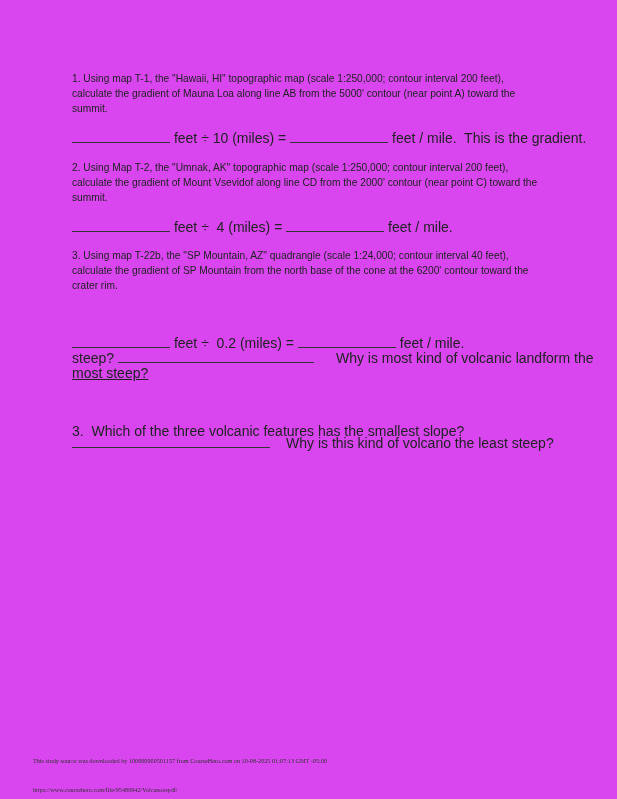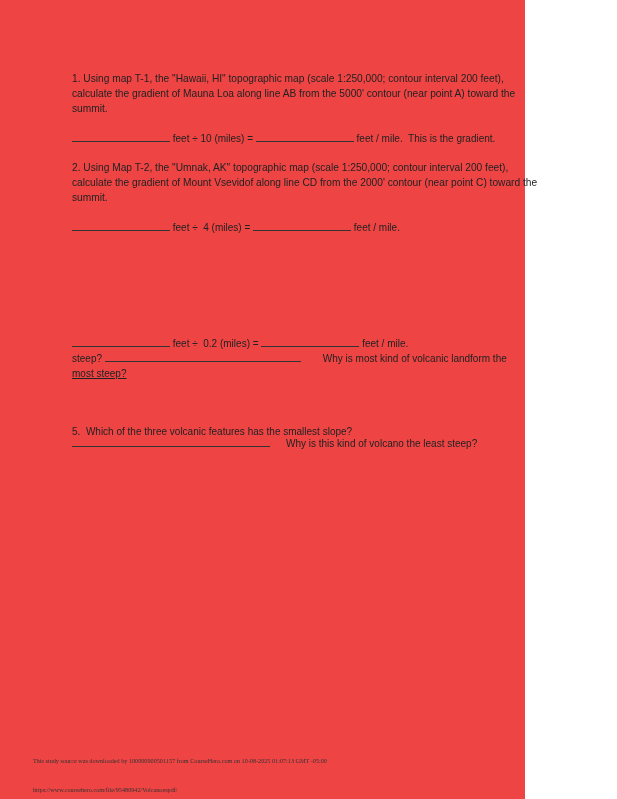--- a/index.html
+++ b/index.html
@@ -1,36 +1,37 @@
 <!DOCTYPE html>
 <html><head>
   <meta charset="utf-8">
   <style>
     html, body { margin: 0; padding: 0; background: #ffffff; }
     body { width: 617px; height: 799px; position: relative; overflow: hidden; }
-    .page { position: absolute; left: 0; top: 0; width: 525px; height: 799px; background: #ef4444; }
+    .page { position: absolute; left: 0; top: 0; width: 617px; height: 799px; background: #d946ef; }
     .q { position: absolute; left: 72px; width: 470px; font-family: "Liberation Sans", sans-serif; font-size: 10.2px; line-height: 15px; color: #222; }
-    .line { position: absolute; left: 72px; font-family: "Liberation Sans", sans-serif; font-size: 10px; line-height: 15px; color: #222; white-space: pre; }
+    .line { position: absolute; left: 72px; font-family: "Liberation Sans", sans-serif; font-size: 14px; line-height: 15px; color: #222; white-space: pre; }
     .blank { display: inline-block; border-bottom: 1px solid #333; height: 10px; vertical-align: baseline; }
     .footer { position: absolute; left: 33px; font-family: "Liberation Serif", serif; font-size: 6.2px; color: #333; white-space: nowrap; }
   </style>
 </head>
 <body>
 
 <div class="page">
 
   <div class="q" style="top:71px;">1.  Using map T-1, the "Hawaii, HI" topographic map (scale 1:250,000; contour interval 200 feet), calculate the gradient of Mauna Loa along line AB from the 5000' contour (near point A) toward the summit.</div>
   <div class="line" style="top:131px;"><span class="blank" style="width:98px;"></span><span> feet ÷ 10 (miles) = </span><span class="blank" style="width:98px;"></span><span> feet / mile.  This is the gradient.</span></div>
 
   <div class="q" style="top:160px;">2.  Using Map T-2, the "Umnak, AK" topographic map (scale 1:250,000; contour interval 200 feet), calculate the gradient of Mount Vsevidof along line CD from the 2000' contour (near point C) toward the summit.</div>
   <div class="line" style="top:220px;"><span class="blank" style="width:98px;"></span><span> feet ÷  4 (miles) = </span><span class="blank" style="width:98px;"></span><span> feet / mile.</span></div>
 
+  <div class="q" style="top:248px;">3.  Using map T-22b, the "SP Mountain, AZ" quadrangle (scale 1:24,000; contour interval 40 feet), calculate the gradient of SP Mountain from the north base of the cone at the 6200' contour toward the crater rim.</div>
   <div class="line" style="top:308px;margin-top:28px;"><span class="blank" style="width:98px;"></span><span> feet ÷  0.2 (miles) = </span><span class="blank" style="width:98px;"></span><span> feet / mile.</span></div>
 
   <div class="line" style="top:351px;"><span>steep? </span><span class="blank" style="width:196px;"></span><span style="display:inline-block;width:22px;"></span><span>Why is most kind of volcanic landform the</span></div>
   <div class="line" style="top:366px;text-decoration:underline;">most steep?</div>
 
-  <div class="line" style="top:424px;">5.  Which of the three volcanic features has the smallest slope?</div>
+  <div class="line" style="top:424px;">3.  Which of the three volcanic features has the smallest slope?</div>
   <div class="line" style="top:436px;"><span class="blank" style="width:198px;"></span><span style="display:inline-block;width:16px;"></span><span>Why is this kind of volcano the least steep?</span></div>
 
   <div class="footer" style="top:757px;">This study source was downloaded by 100000900501157 from CourseHero.com on 10-08-2025 01:07:13 GMT -05:00</div>
   <div class="footer" style="top:786px;">https://www.coursehero.com/file/95480942/Volcanoespdf/</div>
 </div>
 
 </body></html>

